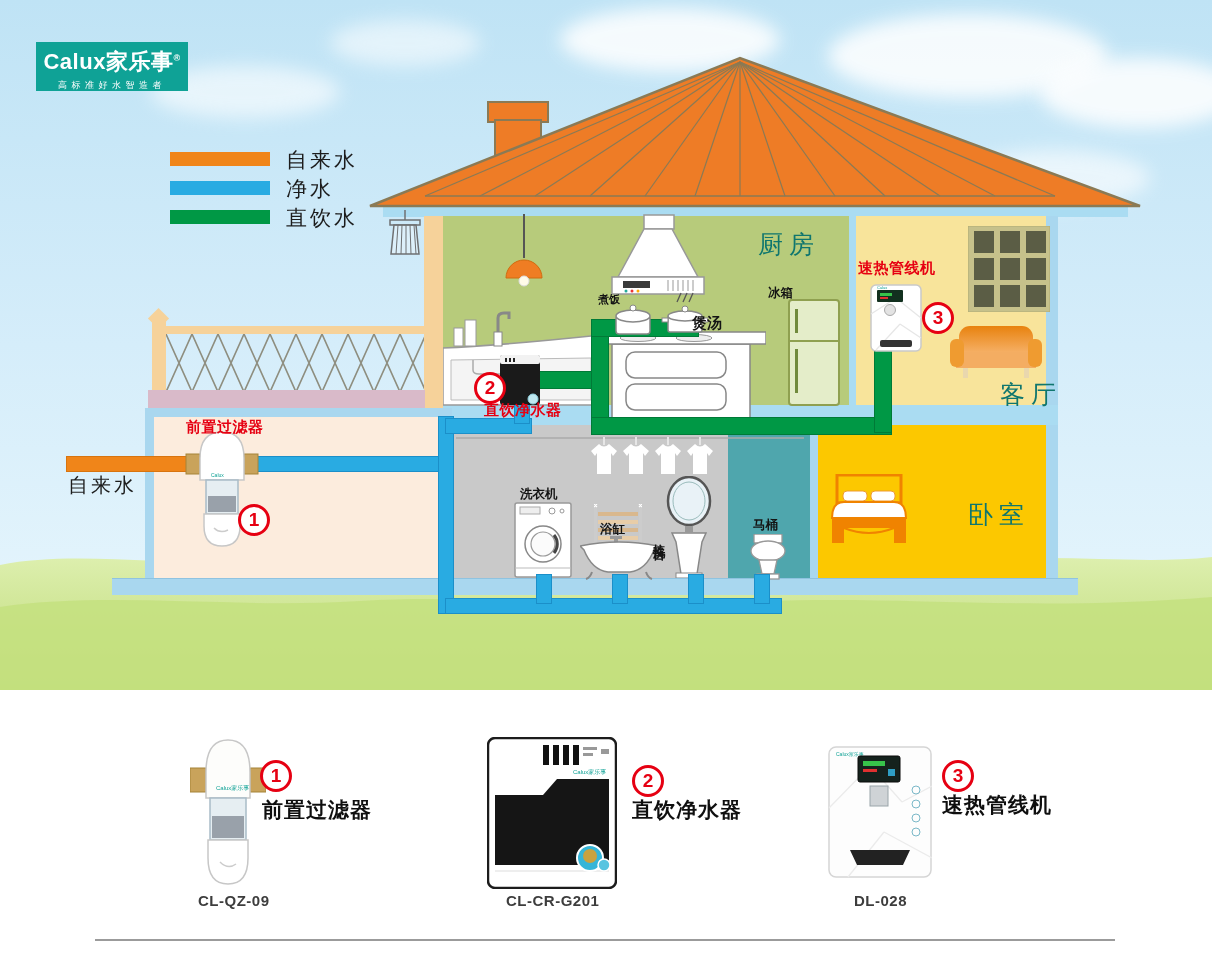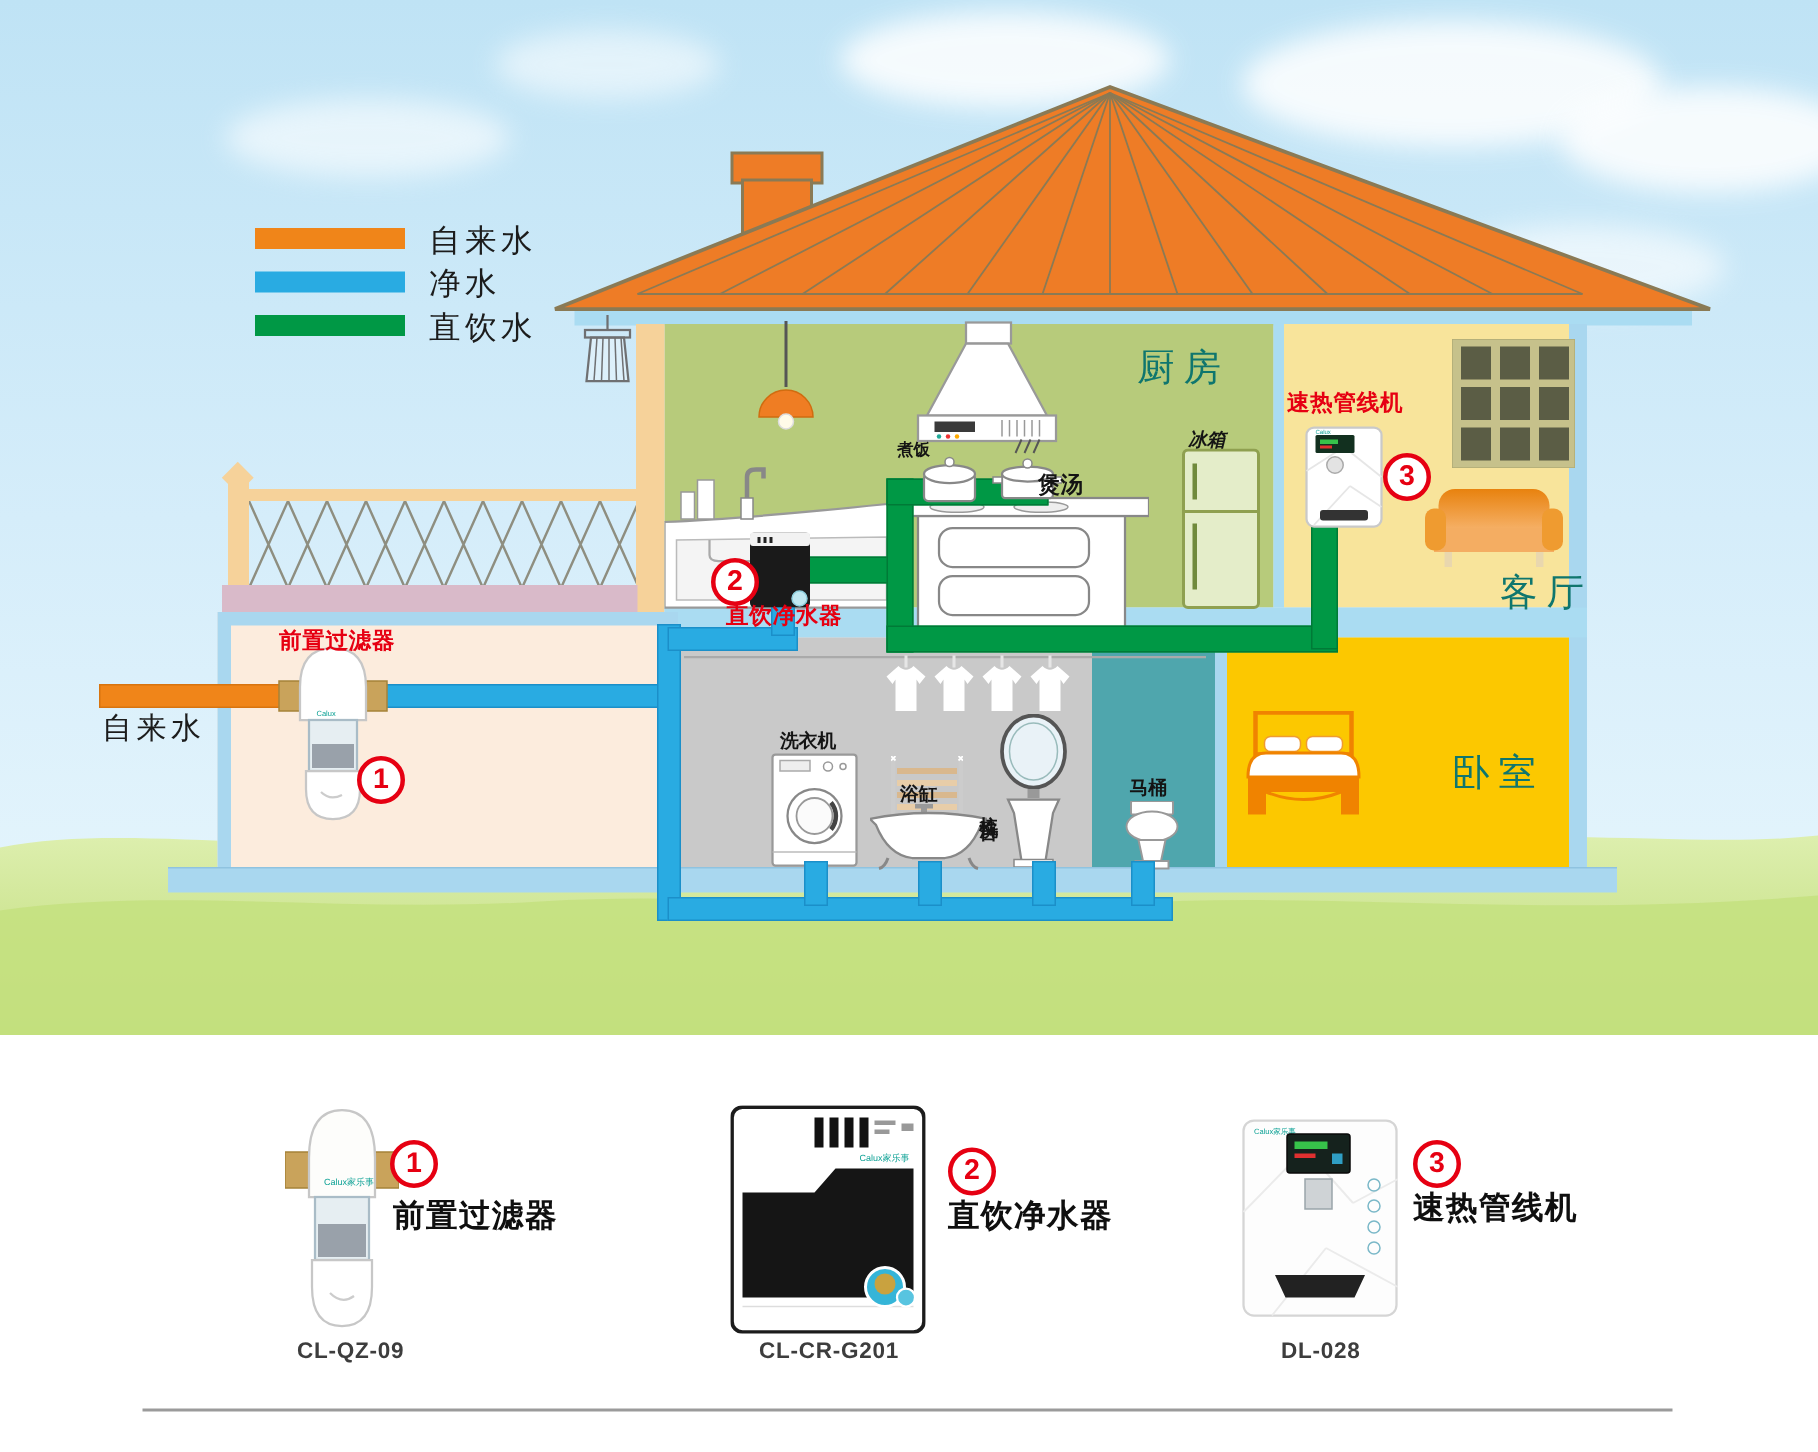--- a/index.html
+++ b/index.html
@@ -51,20 +51,24 @@
         <linearGradient id="grassGrad" x1="0" y1="0" x2="0" y2="1">
           <stop offset="0" stop-color="#ddefae"></stop>
             <stop offset="1" stop-color="#bcd974"></stop>
         </linearGradient>
       </defs>
       <path d="M0,30 C80,14 180,34 300,26 C420,18 520,38 640,28 C760,18 860,38 980,26 C1060,18 1140,30 1212,22 L1212,155 L0,155 Z" fill="url(#grassGrad)"></path>
       <path d="M0,72 C110,56 230,74 360,66 C500,58 600,78 740,68 C880,58 1020,78 1212,62 L1212,155 L0,155 Z" fill="#c4e07f" opacity=".85"></path>
     </svg>
   </div>
 
+  <div class="logo-box">
+    <div class="logo-main"><span>Calux家乐事</span><sup>®</sup></div>
+    <div class="logo-tag">高标准好水智造者</div>
+  </div>
 
   <div class="abs" style="left: 170px; top: 152px; width: 100px; height: 14px; background: rgb(240, 133, 25);"></div>
   <div class="serif-label" style="left:286px;top:146px;">自来水</div>
   <div class="abs" style="left: 170px; top: 181px; width: 100px; height: 14px; background: rgb(41, 171, 226);"></div>
   <div class="serif-label" style="left:286px;top:175px;">净水</div>
   <div class="abs" style="left: 170px; top: 210px; width: 100px; height: 14px; background: rgb(0, 152, 69);"></div>
   <div class="serif-label" style="left:286px;top:204px;">直饮水</div>
 
   <div class="abs" style="left:383px;top:206px;width:745px;height:11px;background:#aadcf2;"></div>
 
@@ -340,21 +344,21 @@
     <rect x="22" y="50" width="32" height="34" fill="#e6eef2" stroke="#a9bcc7" stroke-width="1.5"></rect>
     <rect x="24" y="66" width="28" height="16" fill="#99a1aa"></rect>
     <path d="M20,84 L56,84 L56,96 Q56,116 38,116 Q20,116 20,96 Z" fill="#fff" stroke="#c7c7c7" stroke-width="1.5"></path>
     <path d="M30,98 q6,6 14,2" fill="none" stroke="#ccc" stroke-width="1.5"></path>
   </svg>
 
   <div class="room-label" style="left:758px;top:228px;">厨房</div>
   <div class="room-label" style="left:1000px;top:378px;">客厅</div>
   <div class="room-label" style="left:946px;top:498px;margin-left:22px;">卧室</div>
   <div class="serif-label" style="left:68px;top:472px;font-size:20px;">自来水</div>
-  <div class="s-label" style="left:792px;top:285px;font-style:italic;">冰箱</div>
+  <div class="s-label" style="left:768px;top:285px;">冰箱</div>
   <div class="s-label" style="left:598px;top:292px;font-size:11px;">煮饭</div>
   <div class="s-label" style="left:692px;top:314px;font-size:15px;">煲汤</div>
   <div class="s-label" style="left:520px;top:486px;">洗衣机</div>
   <div class="s-label" style="left:600px;top:521px;">浴缸</div>
   <div class="s-label v-label" style="left:650px;top:534px;">梳洗台</div>
   <div class="s-label" style="left:753px;top:517px;">马桶</div>
 
   <div class="r-label" style="left:186px;top:418px;">前置过滤器</div>
   <div class="numc" style="left:238px;top:504px;">1</div>
   <div class="r-label" style="left:484px;top:401px;">直饮净水器</div>

